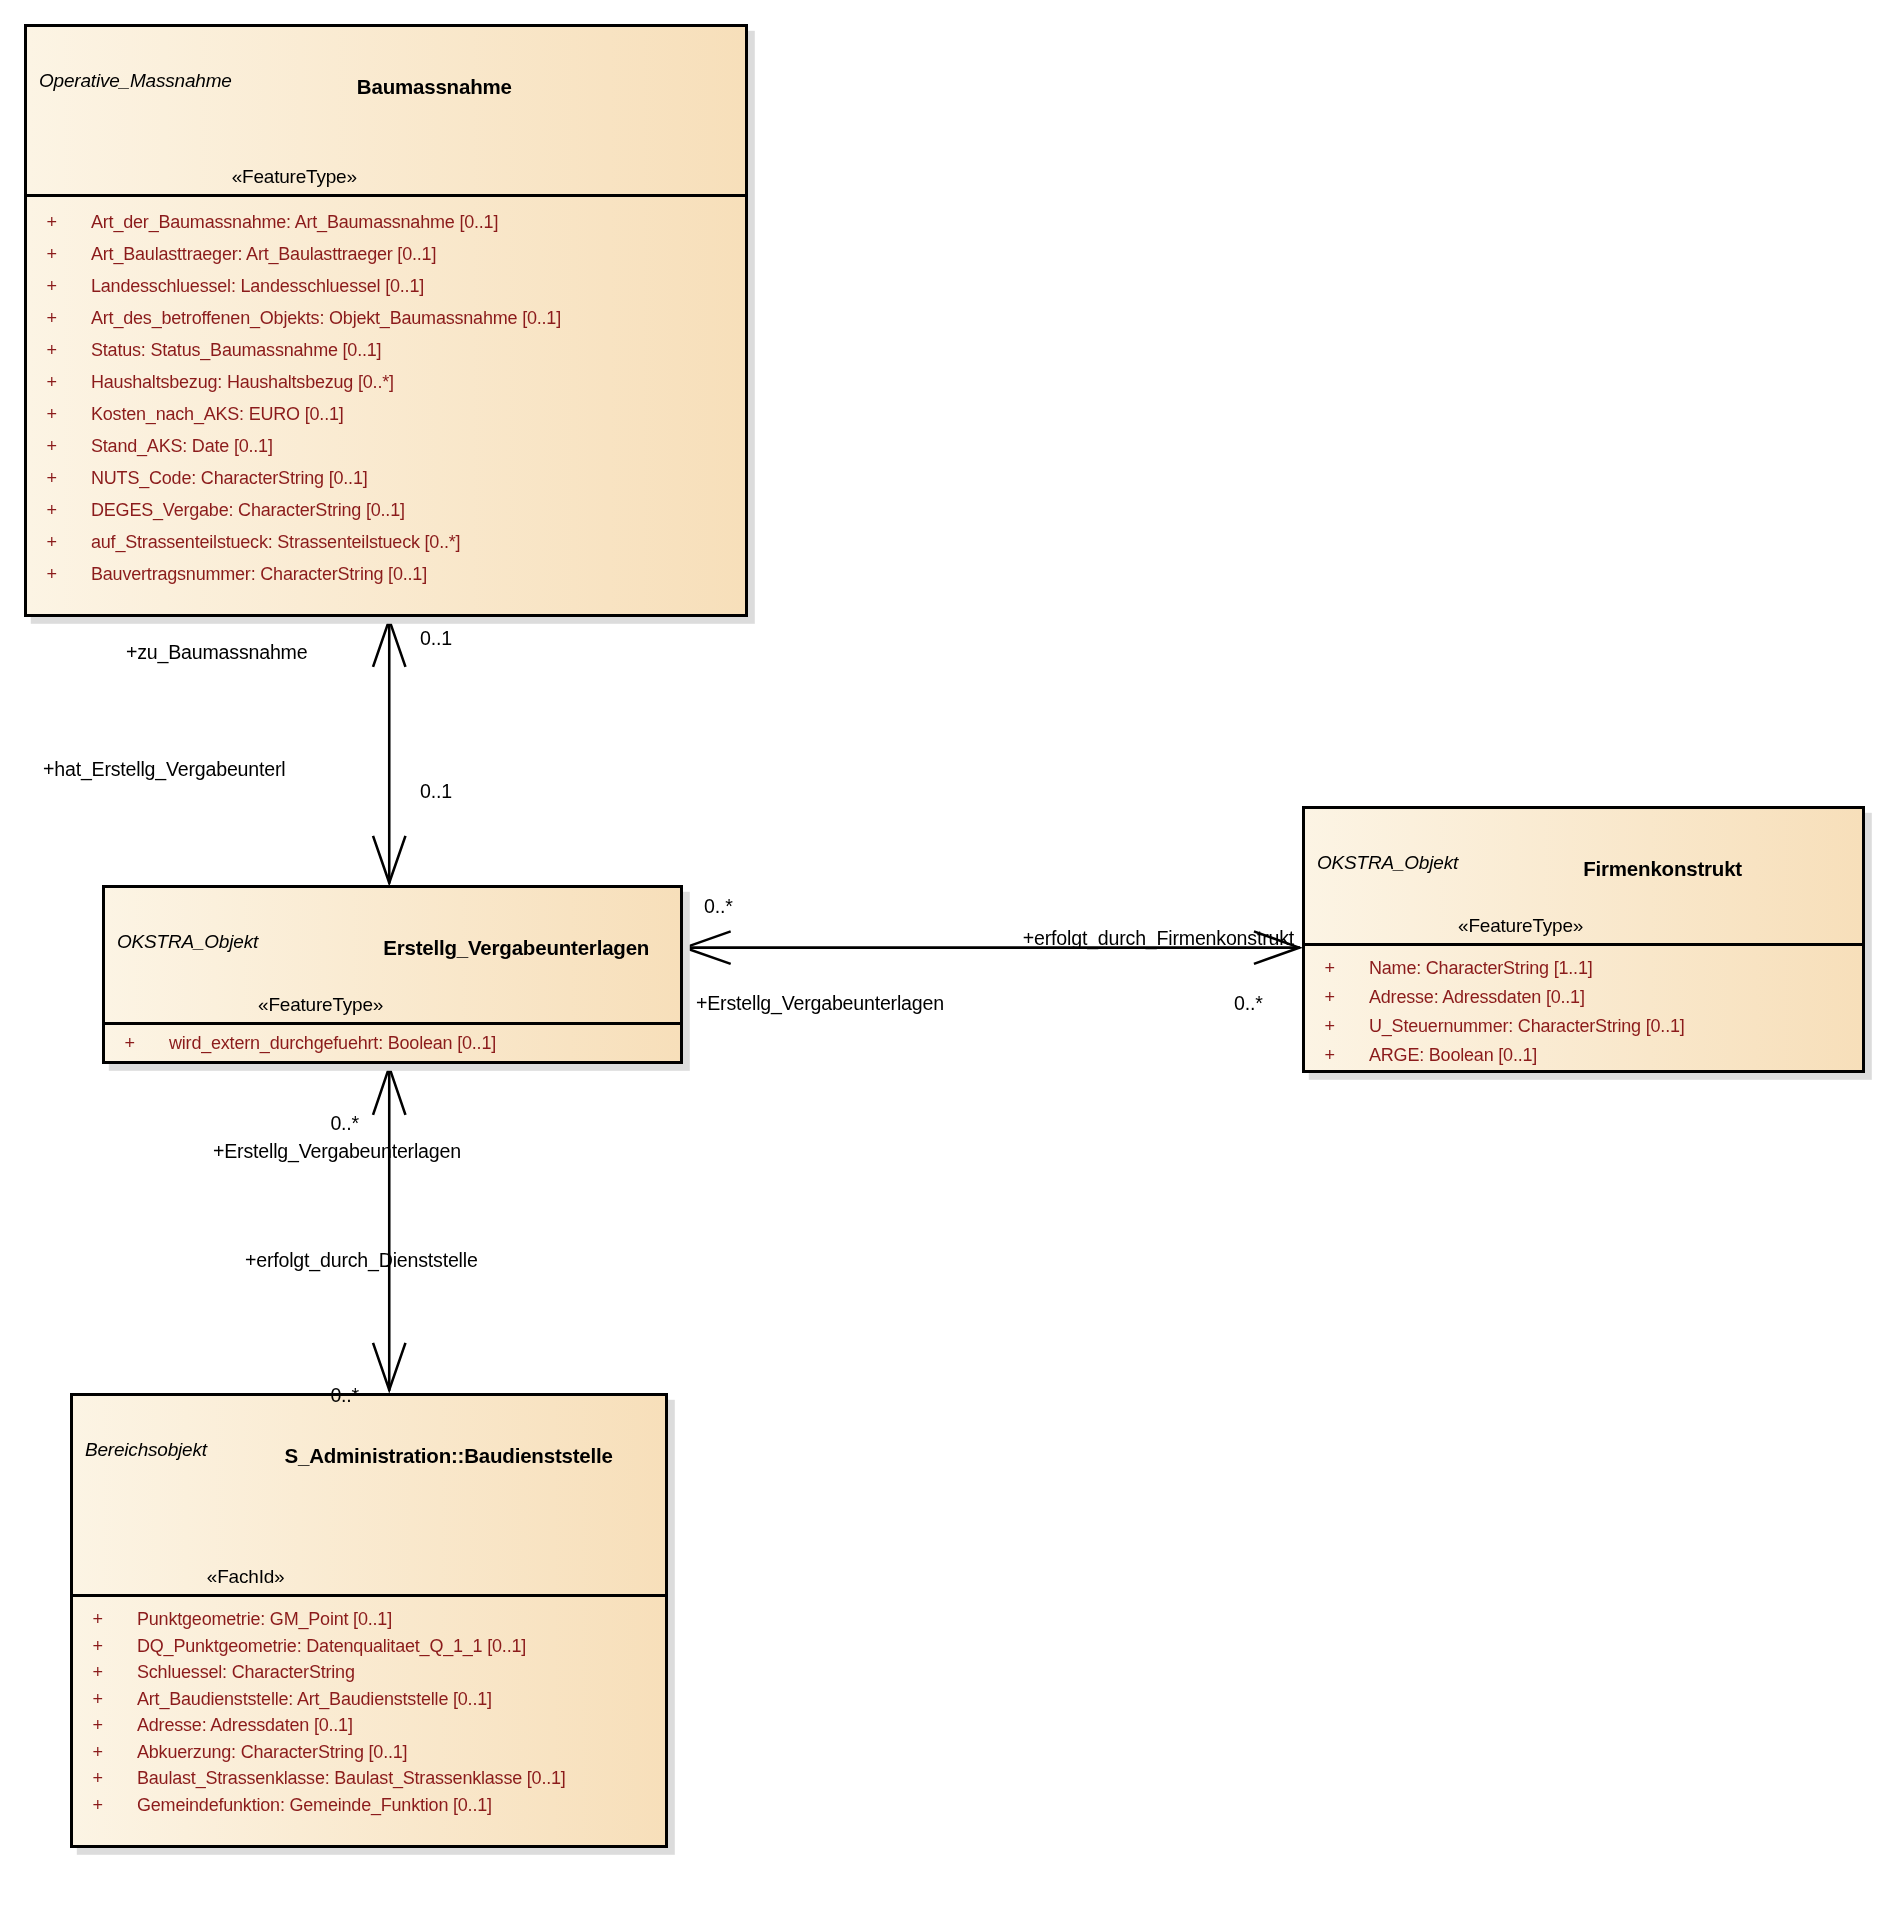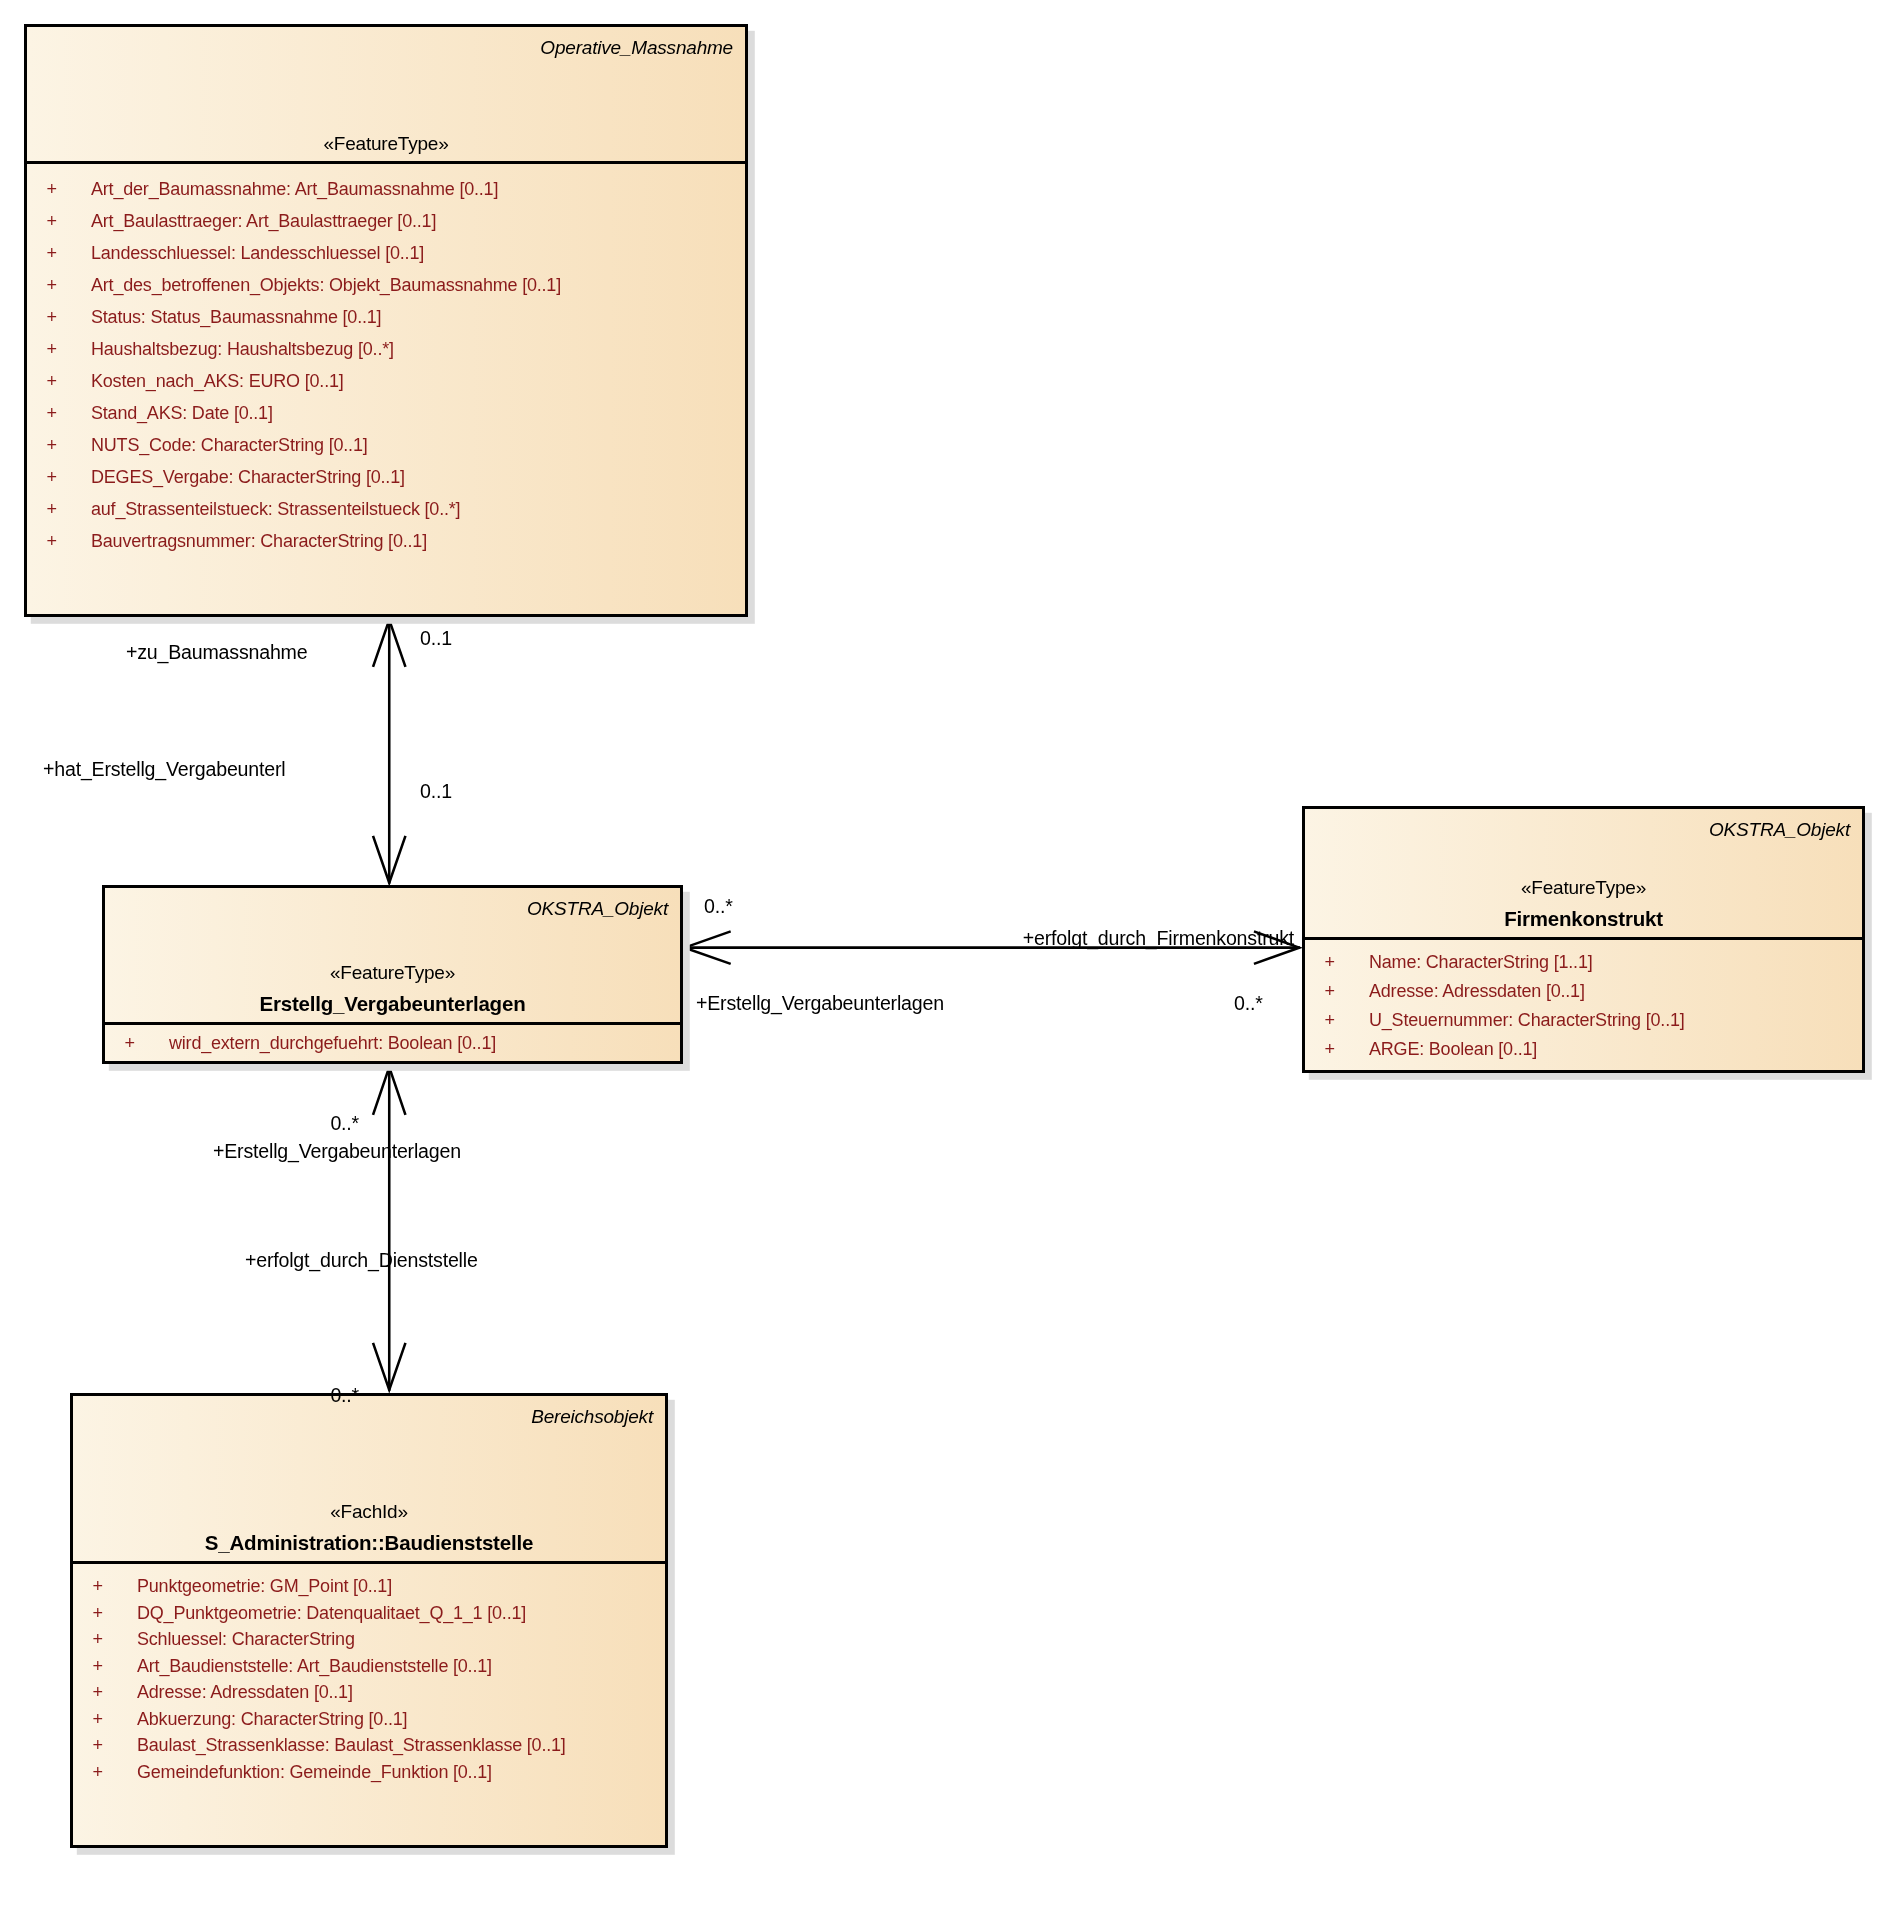--- a/index.html
+++ b/index.html
@@ -13,22 +13,22 @@
     letter-spacing:-0.2px;overflow:hidden;
   }
   .uml-class{
     position:absolute;box-sizing:border-box;
     background:linear-gradient(90deg,var(--box-fill-left,#fcf4e4) 0%,var(--box-fill-right,#f7dfba) 100%);
     border:3px solid var(--box-border,#000);
     box-shadow:6.8px 6.8px 0 0 var(--shadow,#dcdcdc);
     display:flex;flex-direction:column;
   }
   .uml-header{
-    display:flex;flex-direction:column;box-sizing:border-box;
-    padding:6.8px 12px 6px 12px;border-bottom:3px solid var(--box-border,#000);
+    display:flex;flex-direction:row;box-sizing:border-box;
+    padding:6.8px 12px 6px 12px;border-bottom:3px solid var(--box-border,#000);margin-top:33px;
   }
   .uml-tags{display:flex;flex-direction:column;}
   .uml-tag{text-align:right;font-style:italic;font-size:19px;line-height:1.45;}
   .uml-stereotype{text-align:center;font-size:19px;margin-top:auto;line-height:1.1;}
   .uml-name{text-align:center;font-weight:bold;font-size:20.5px;margin-top:9.4px;line-height:1.1;}
   .uml-attrs{flex:1;box-sizing:border-box;}
   .attr-row{display:flex;align-items:center;font-size:18px;color:var(--attribute-text,#8b1b1b);}
   .attr-plus{flex:none;width:64px;padding-left:19.6px;box-sizing:border-box;}
   .attr-text{white-space:nowrap;}
 
@@ -92,20 +92,21 @@
   </g>
 </svg>
 
 <div class="uml-class" id="box-baumassnahme">
   <div class="uml-header">
     <div class="uml-tags">
 
     <div class="uml-tag">Operative_Massnahme</div>
       </div>
     <div class="uml-stereotype">«FeatureType»</div>
+    <div class="uml-name">Baumassnahme</div>
   </div>
   <div class="uml-attrs">
 
       <div class="attr-row">
         <span class="attr-plus">+</span>
         <span class="attr-text">Art_der_Baumassnahme: Art_Baumassnahme [0..1]</span>
       </div>
 
       <div class="attr-row">
         <span class="attr-plus">+</span>

